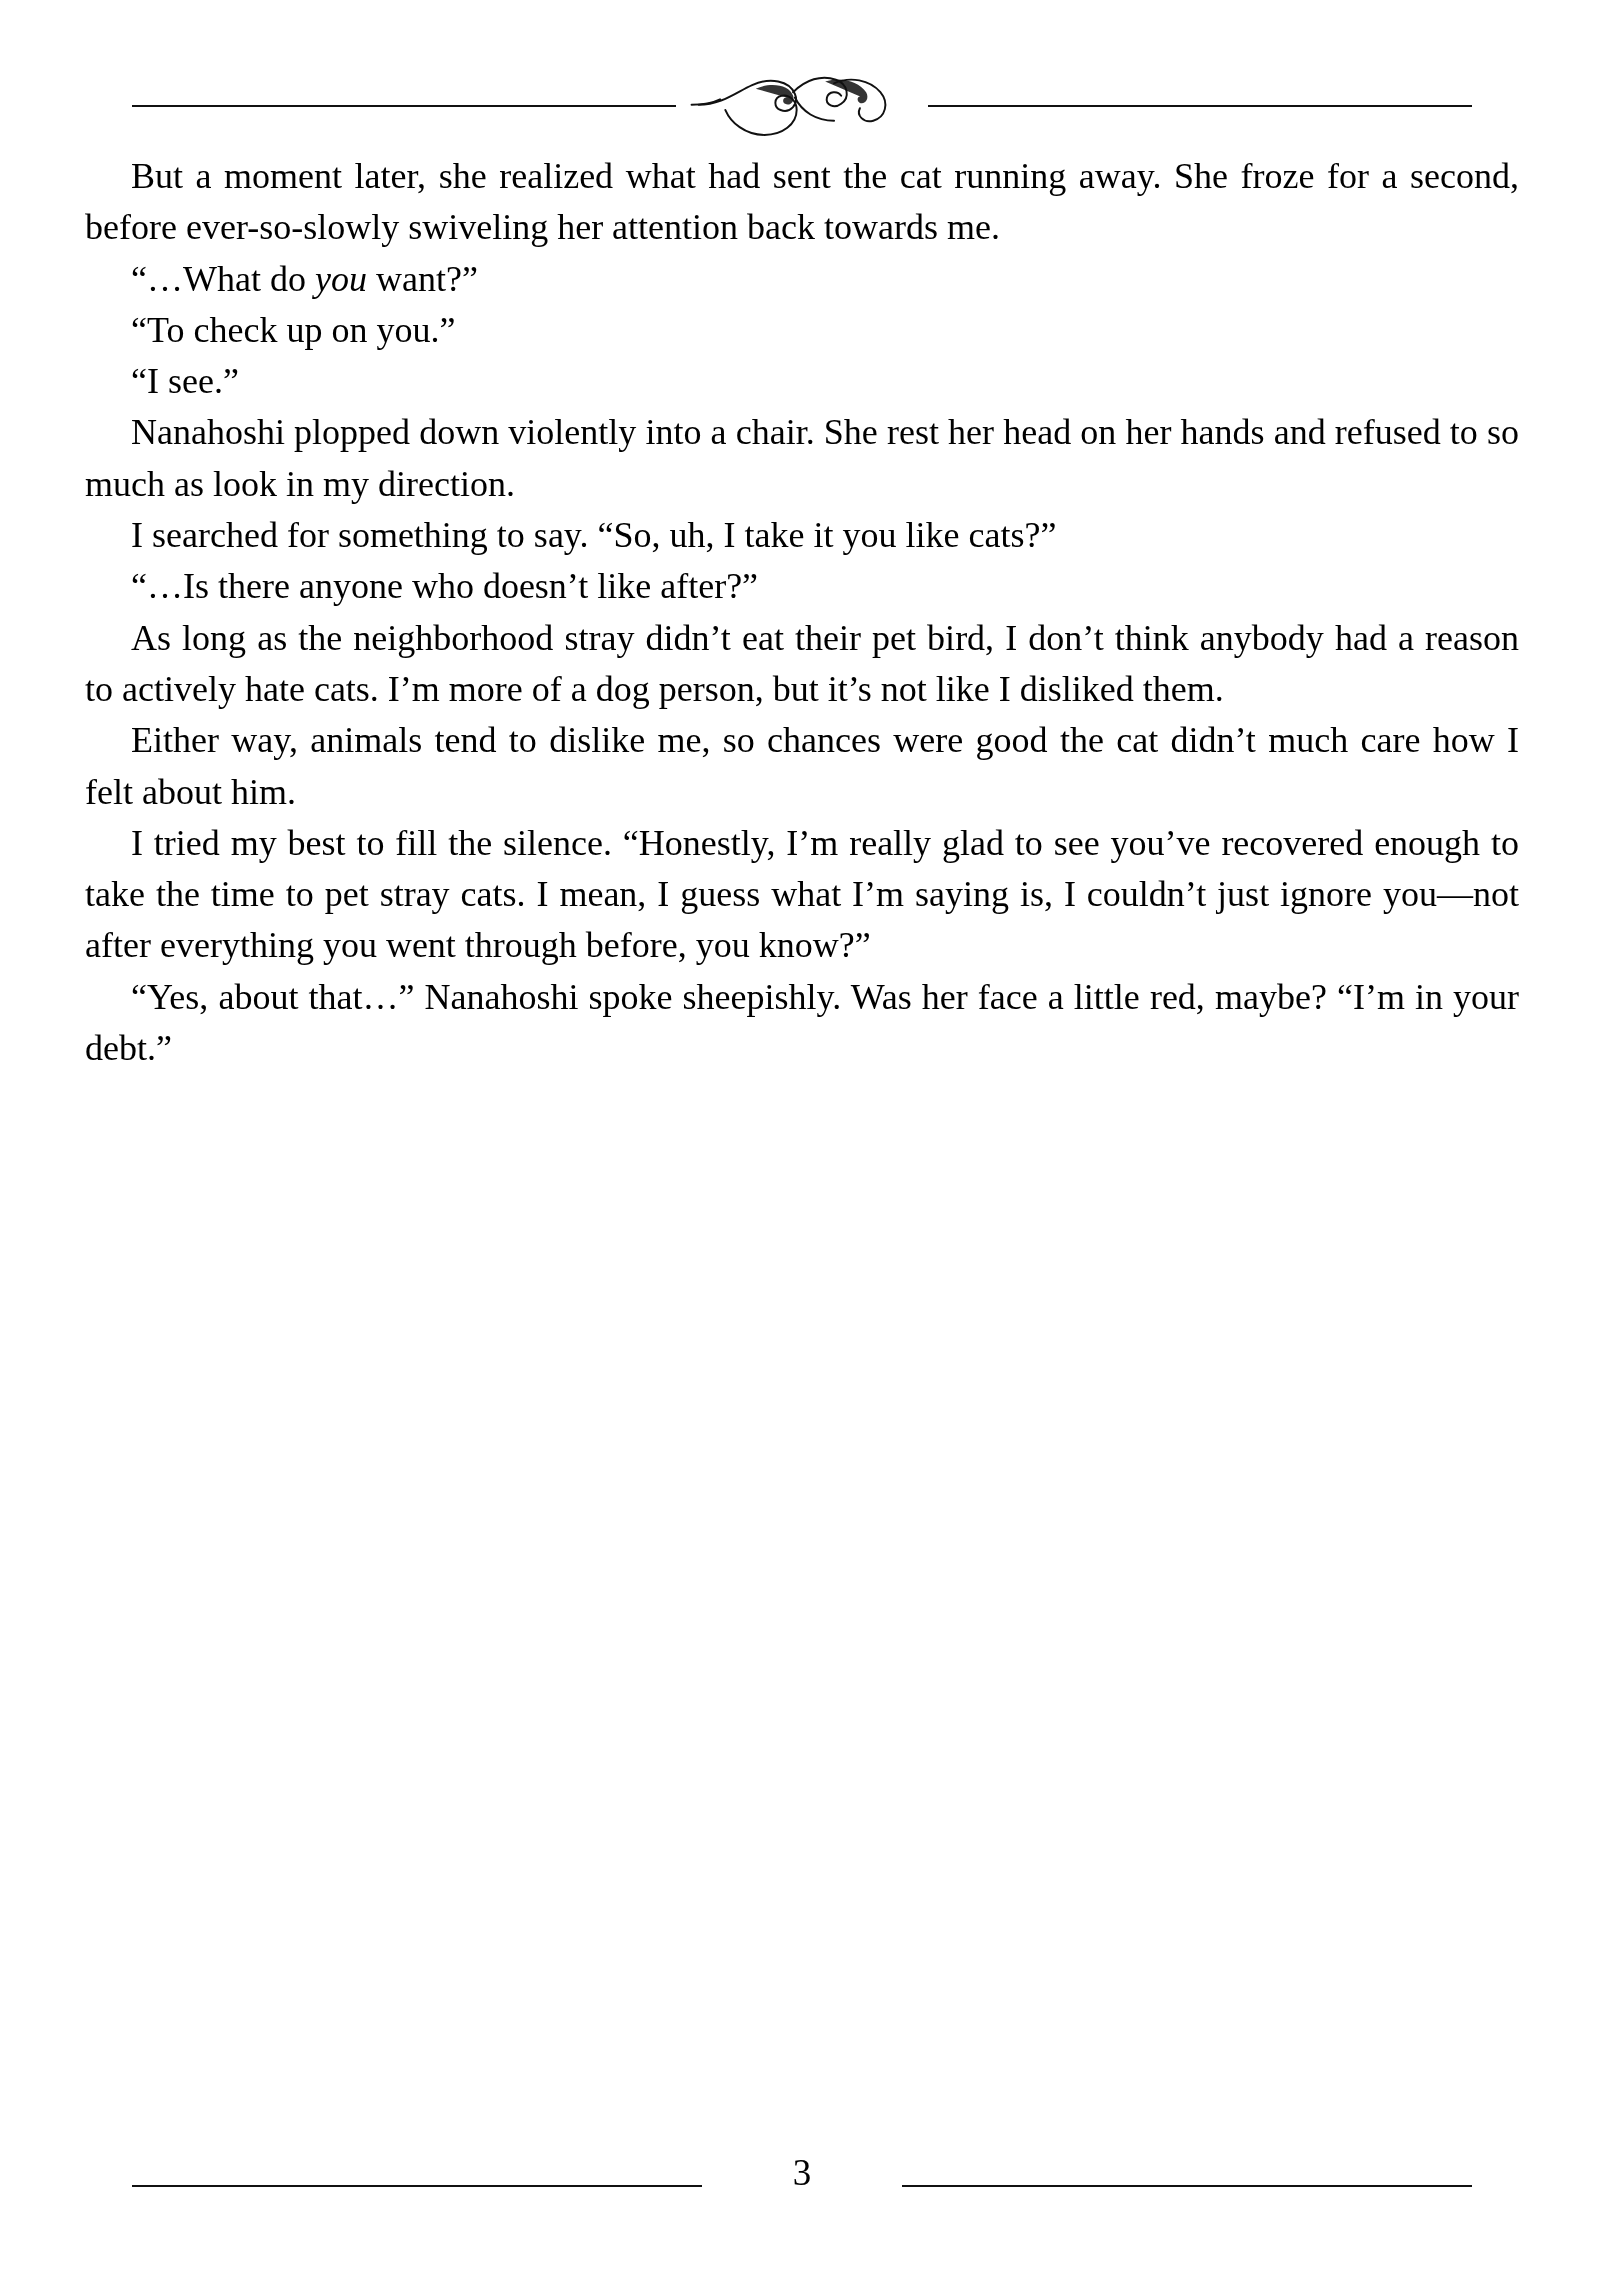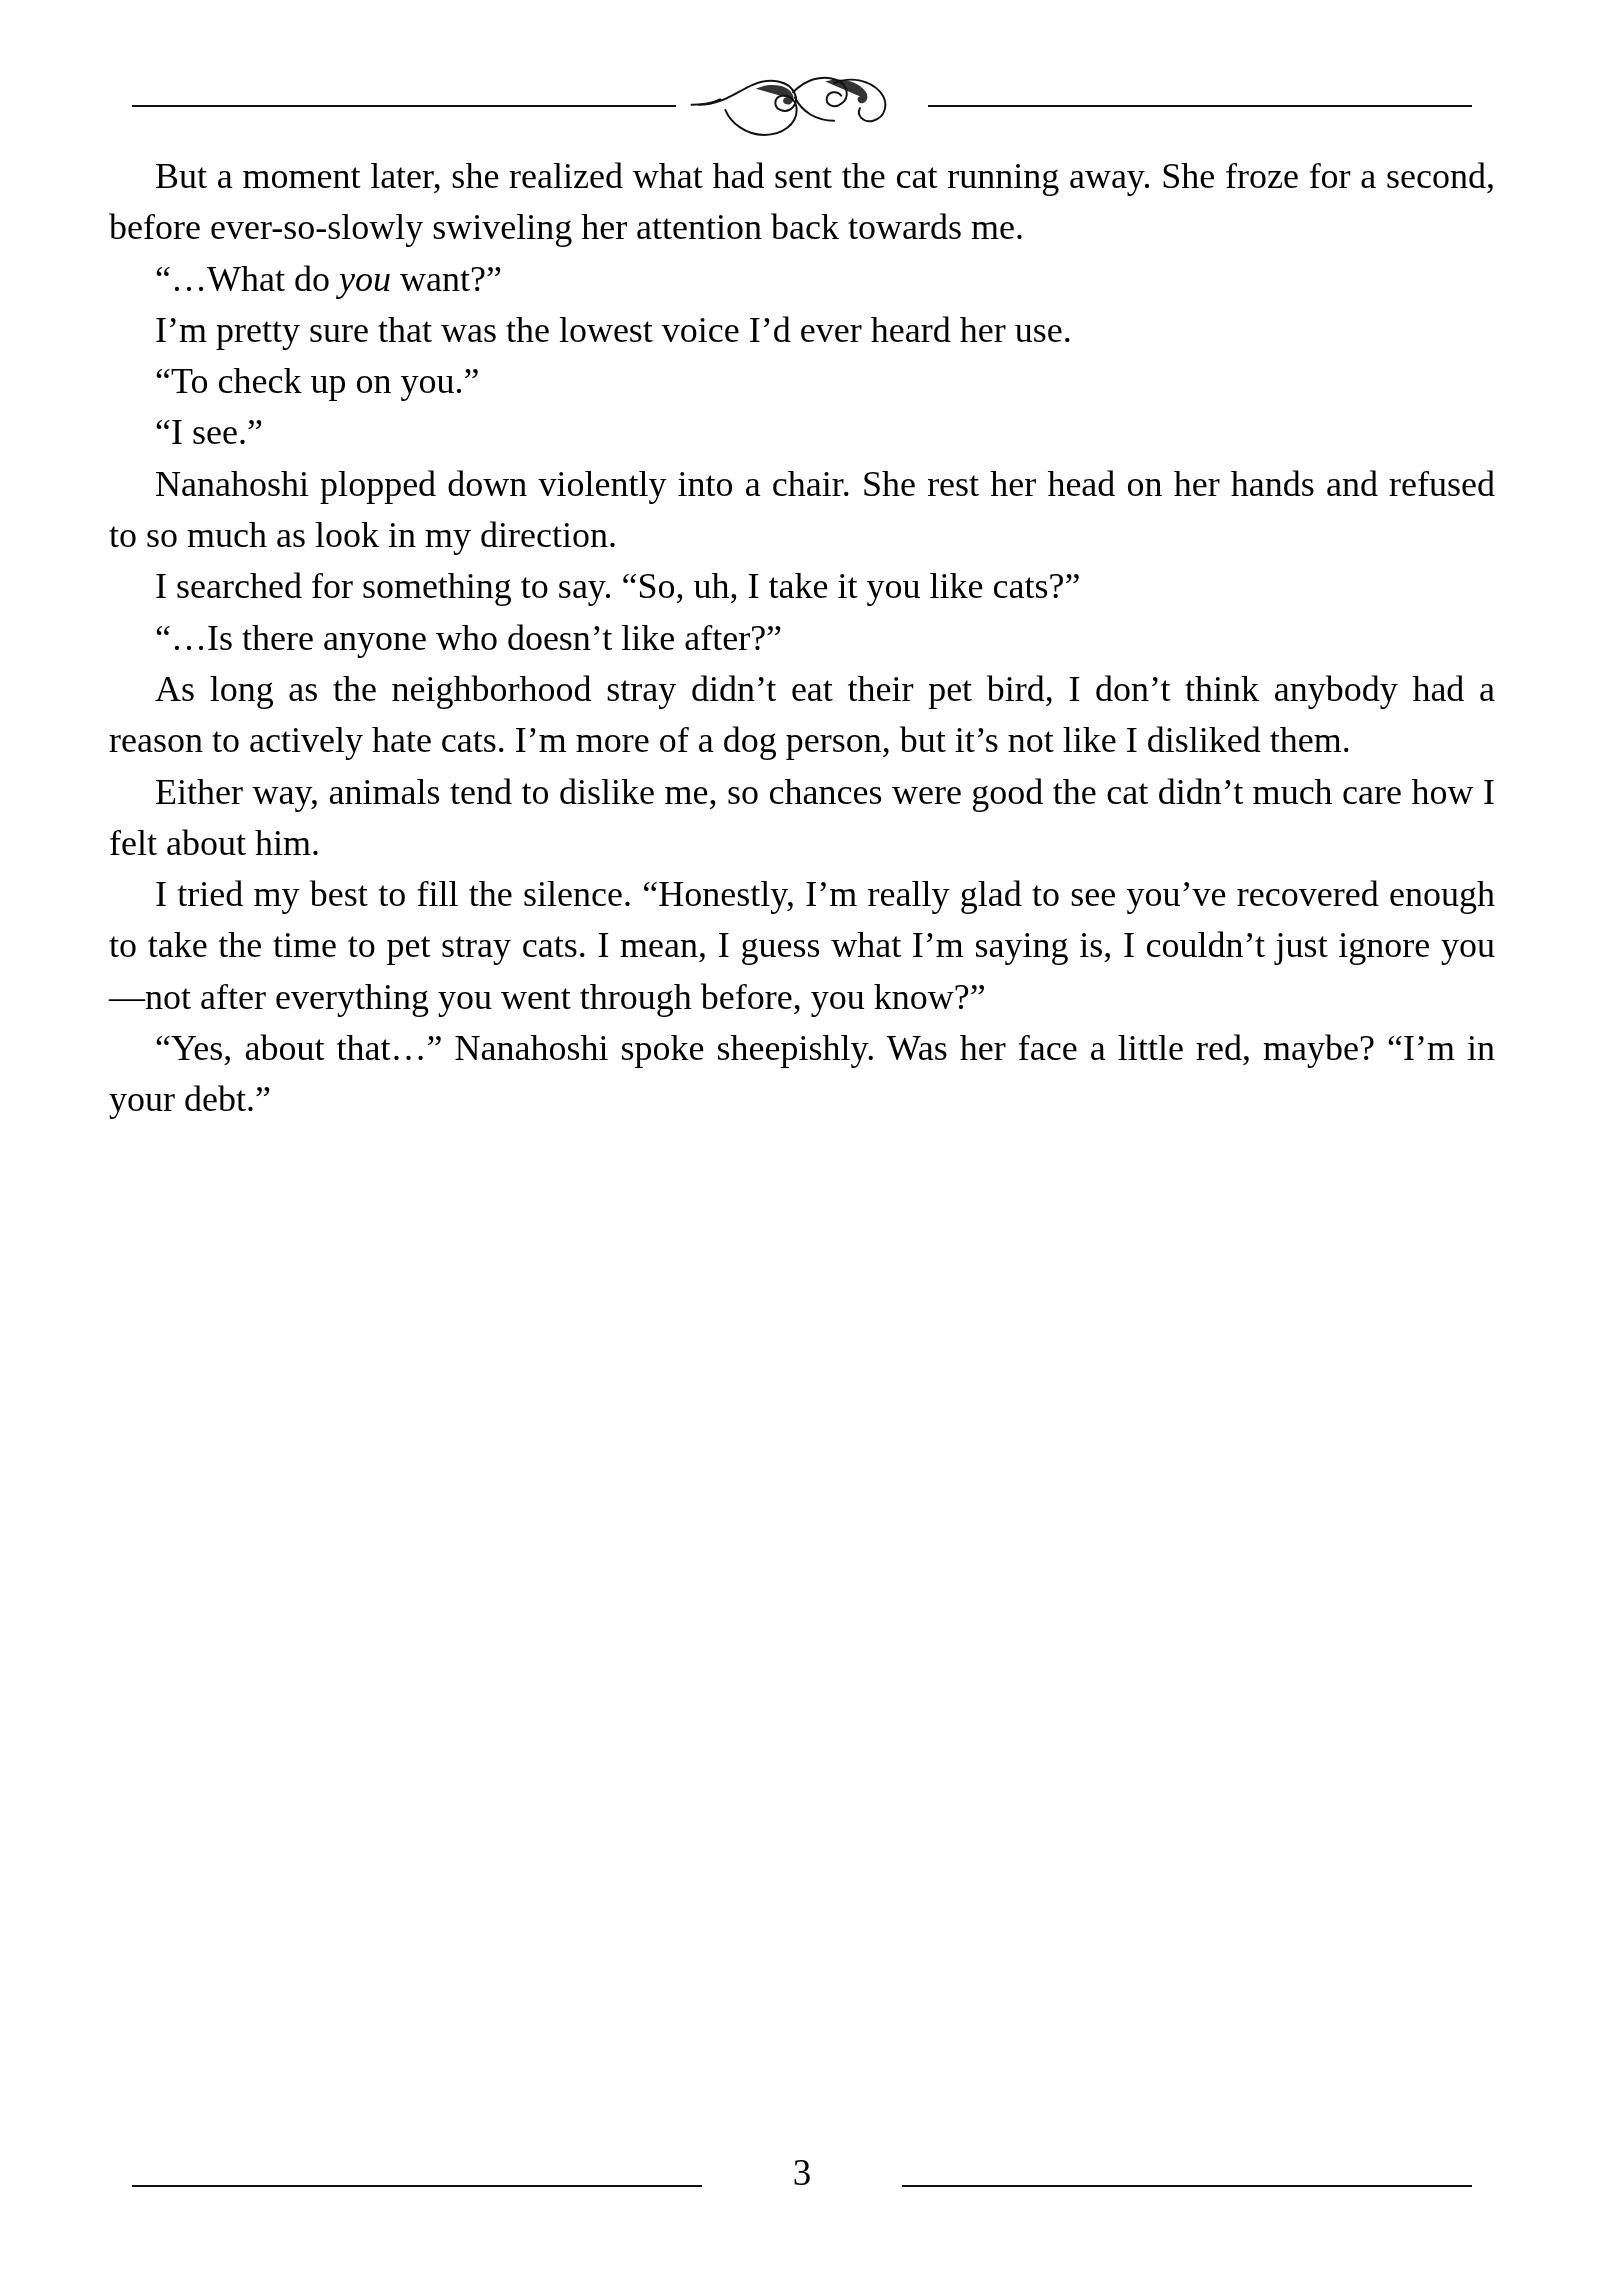--- a/index.html
+++ b/index.html
@@ -48,21 +48,21 @@
     left: 50%;
     top: 53px;
     transform: translateX(-50%);
     width: 285px;
     height: 98px;
   }
 
   
   .content {
     flex: 1 1 auto;
-    padding: 0 109px;
+    padding: 0 85px;
     box-sizing: border-box;
   }
   .content p {
     margin: 0;
     font-size: 36px;
     line-height: 1.425;
     text-align: justify;
     text-indent: 46px;
     hyphens: none;
   }
@@ -119,21 +119,20 @@
         <path d="M36 58 C 52 58, 60 56, 68 52"></path>
       </g>
       <path d="M108 40 C 126 32, 146 36, 150 48 C 152 55, 146 60, 141 57 C 137 55, 139 49, 143 50" fill="#111" stroke="none" opacity="0.85"></path>
       <path d="M186 32 C 204 26, 224 32, 232 44 C 236 51, 231 58, 225 56 C 221 54, 222 48, 226 49" fill="#111" stroke="none" opacity="0.85"></path>
     </svg>
   </div>
 
   <div class="content">
     <p>But a moment later, she realized what had sent the cat running away. She froze for a second, before ever-so-slowly swiveling her attention back towards me.</p>
     <p>“…What do <em>you</em> want?”</p>
-    <p>I’m pretty sure that was the lowest voice I’d ever heard her use.</p>
     <p>“To check up on you.”</p>
     <p>“I see.”</p>
     <p>Nanahoshi plopped down violently into a chair. She rest her head on her hands and refused to so much as look in my direction.</p>
     <p>I searched for something to say. “So, uh, I take it you like cats?”</p>
     <p>“…Is there anyone who doesn’t like after?”</p>
     <p>As long as the neighborhood stray didn’t eat their pet bird, I don’t think anybody had a reason to actively hate cats. I’m more of a dog person, but it’s not like I disliked them.</p>
     <p>Either way, animals tend to dislike me, so chances were good the cat didn’t much care how I felt about him.</p>
     <p>I tried my best to fill the silence. “Honestly, I’m really glad to see you’ve recovered enough to take the time to pet stray cats. I mean, I guess what I’m saying is, I couldn’t just ignore you—not after everything you went through before, you know?”</p>
     <p>“Yes, about that…” Nanahoshi spoke sheepishly. Was her face a little red, maybe? “I’m in your debt.”</p>
   </div>

